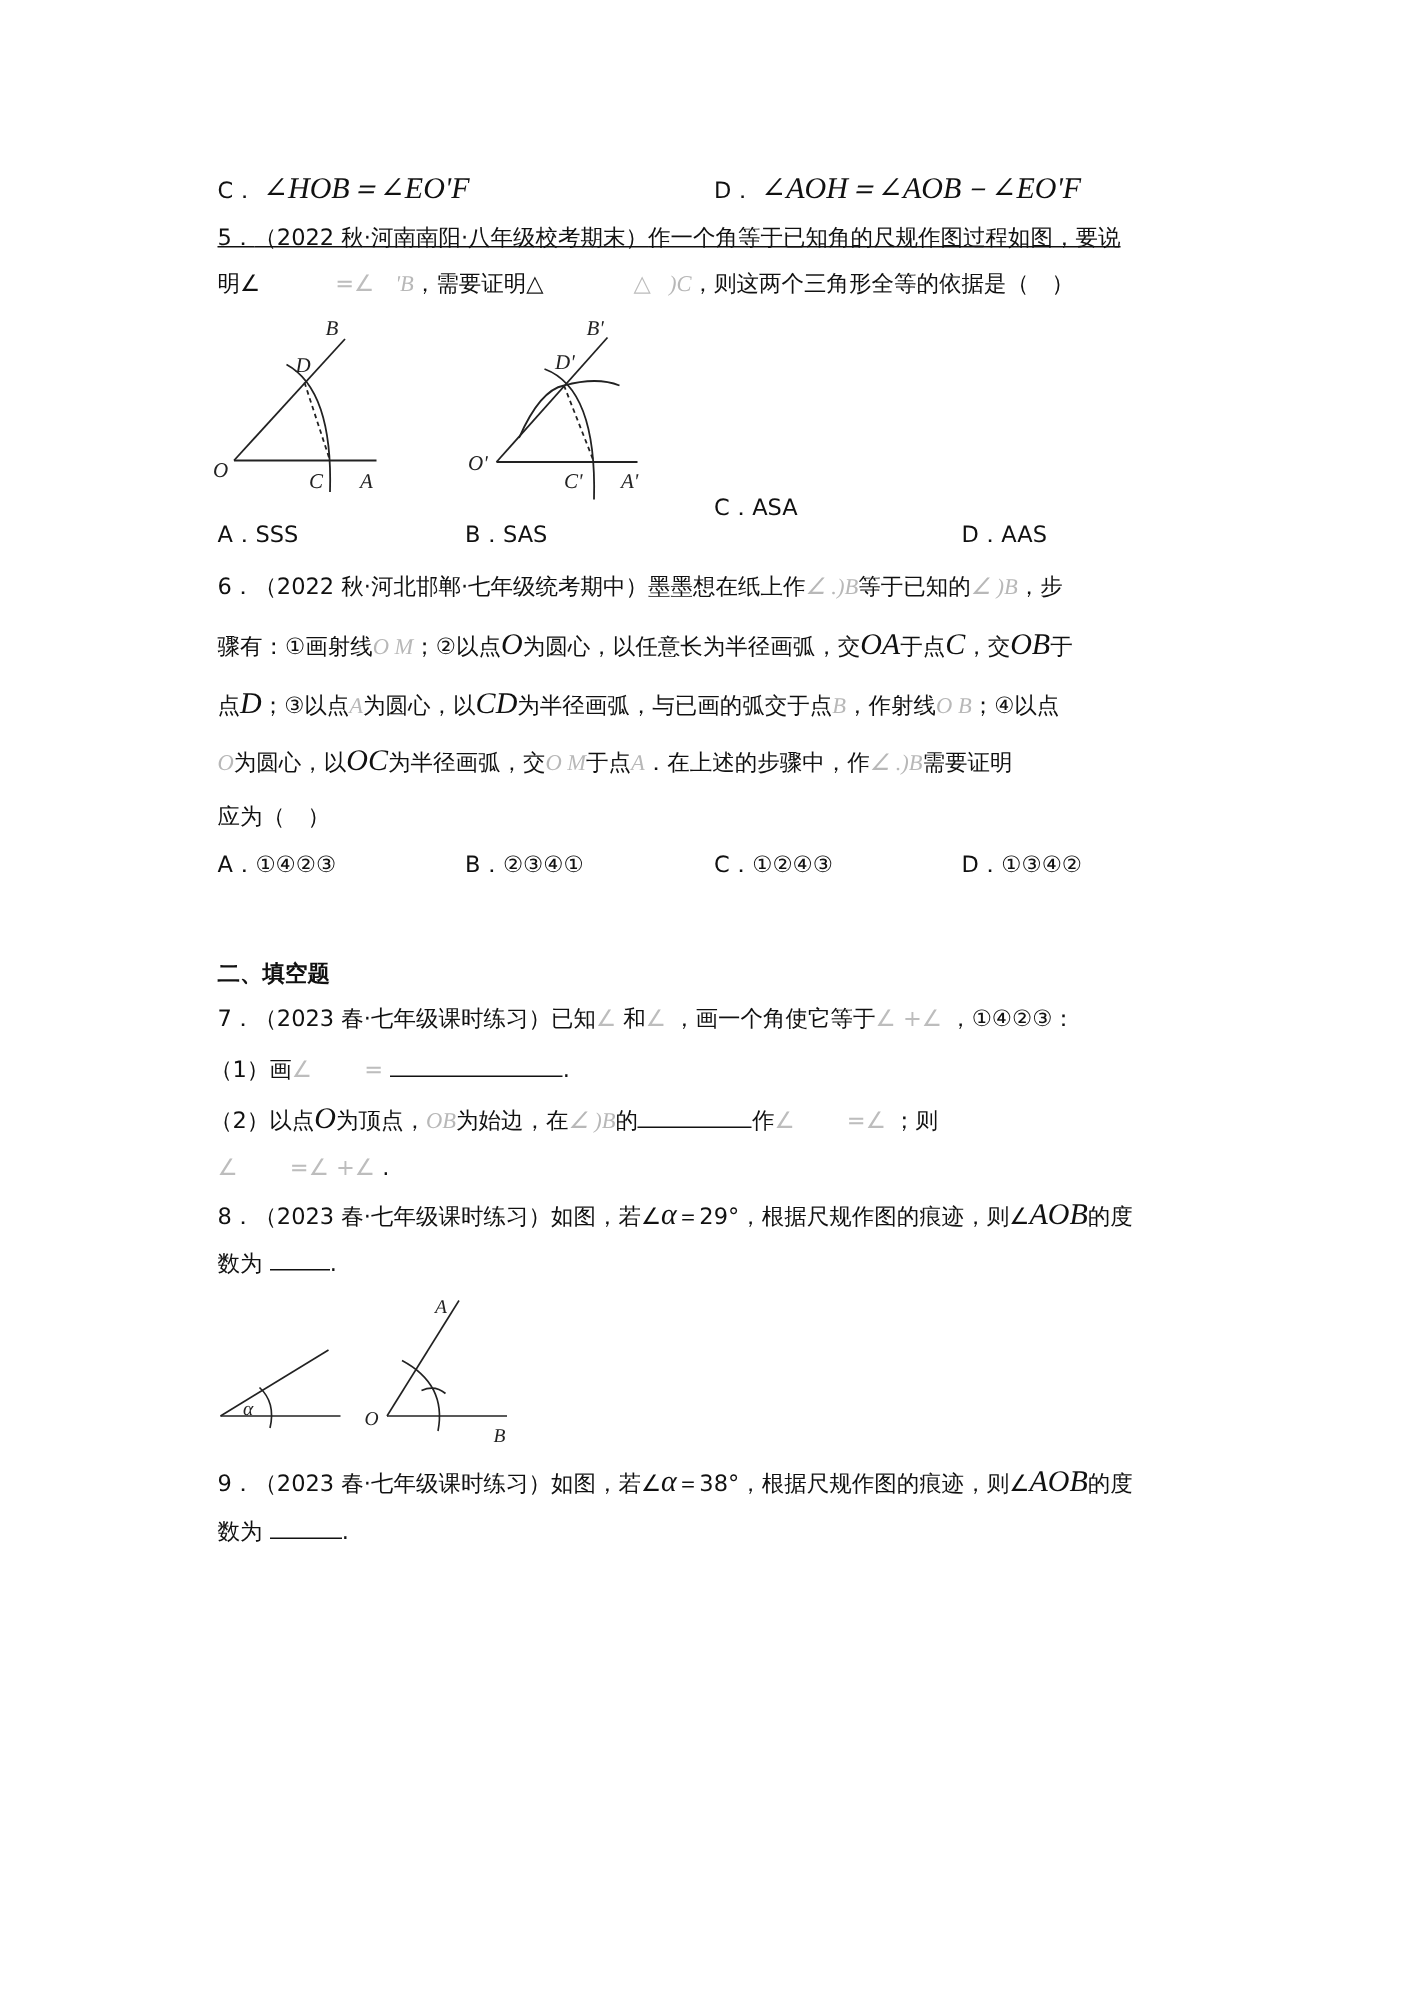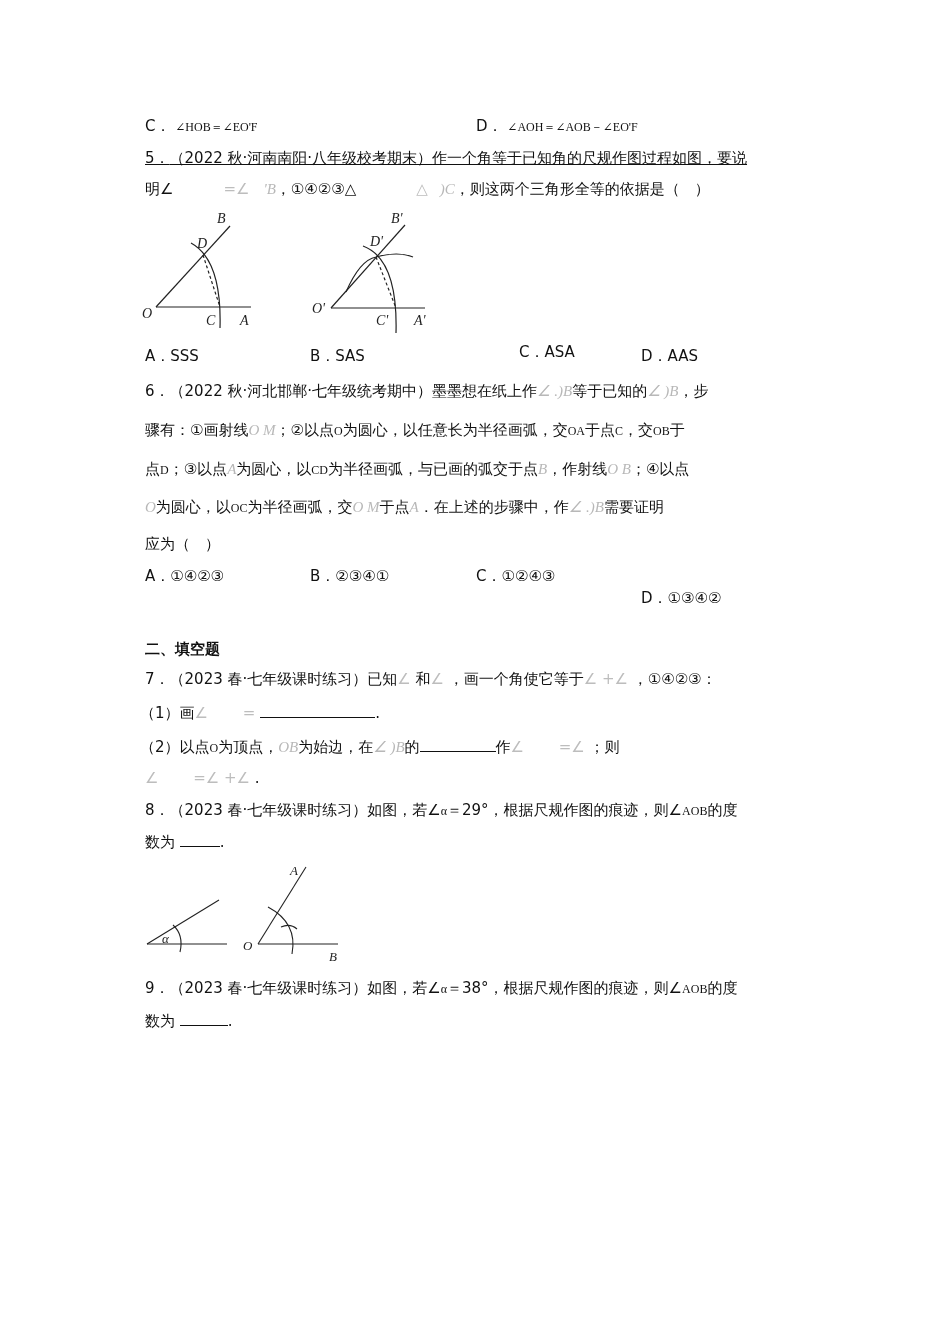--- a/index.html
+++ b/index.html
@@ -1,19 +1,19 @@
 <!DOCTYPE html>
 <html><head>
   <meta charset="utf-8">
   <style>
     html, body { margin: 0; padding: 0; background: #ffffff; }
     body { width: 950px; height: 1344px; position: relative; overflow: hidden;
       font-family: "DejaVu Sans", "Liberation Sans", sans-serif; color: #111; font-size: 15px; }
     .ln { position: absolute; left: 145px; white-space: nowrap; line-height: 20px; height: 20px; }
-    .it { font-family: "Liberation Serif", "DejaVu Serif", serif; font-size: 12px; }
+    .it { font-family: "Liberation Serif", "DejaVu Serif", serif; font-style: italic; font-size: 20px; }
     .faint { color: #b8b8b8; font-family: "Liberation Serif", serif; font-style: italic; }
     .faintn { color: #bdbdbd; }
     .opt { position: absolute; white-space: nowrap; line-height: 20px; }
     .blank { display: inline-block; border-bottom: 1.3px solid #111; height: 15px; vertical-align: baseline; }
     .bold { font-weight: bold; }
     svg text { font-family: "Liberation Serif", serif; font-style: italic; }
     .fig { position: absolute; }
   </style>
 </head>
 <body>
@@ -24,21 +24,21 @@
 </div>
 <div class="opt" style="top:116px; left:476px;">
   <span>D．</span>
   <span class="it">∠AOH＝∠AOB－∠EO'F</span>
 </div>
 
 <div class="ln" style="top:148px;text-decoration:underline;">
   <span>5．</span><span>（2022 秋·河南南阳·八年级校考期末）</span><span>作一个角等于已知角的尺规作图过程如图，要说</span>
 </div>
 <div class="ln" style="top:179px;">
-  <span>明∠</span><span style="display:inline-block;width:50px;"></span><span class="faintn">=∠</span><span style="display:inline-block;width:14px;"></span><span class="faint">'B</span><span>，①④②③△</span><span style="display:inline-block;width:60px;"></span><span class="faintn">△</span><span style="display:inline-block;width:12px;"></span><span class="faint">)C</span><span>，则这两个三角形全等的依据是（　）</span>
+  <span>明∠</span><span style="display:inline-block;width:50px;"></span><span class="faintn">=∠</span><span style="display:inline-block;width:14px;"></span><span class="faint">'B</span><span>，需要证明△</span><span style="display:inline-block;width:60px;"></span><span class="faintn">△</span><span style="display:inline-block;width:12px;"></span><span class="faint">)C</span><span>，则这两个三角形全等的依据是（　）</span>
 </div>
 
 <svg class="fig" style="left:140px; top:205px;" width="320" height="135">
   <g stroke="#222" stroke-width="1.2" fill="none">
     <line x1="16" y1="102" x2="111" y2="102"></line>
     <line x1="16" y1="102" x2="90" y2="21"></line>
     <path d="M51 38 Q82 55 80 123"></path>
     <line x1="63" y1="50" x2="80" y2="102" stroke-dasharray="3,2.5"></line>
   </g>
   <g font-size="14" fill="#222">
@@ -59,21 +59,21 @@
     <text x="172" y="108">O'</text>
     <text x="274" y="120">A'</text>
     <text x="251" y="18">B'</text>
     <text x="236" y="120">C'</text>
     <text x="230" y="41">D'</text>
   </g>
 </svg>
 
 <div class="opt" style="top:346px; left:145px;"><span>A．</span><span>SSS</span></div>
 <div class="opt" style="top:346px; left:310px;"><span>B．</span><span>SAS</span></div>
-<div class="opt" style="top:342px; left:476px;margin-left:43px;"><span>C．</span><span>ASA</span></div>
+<div class="opt" style="top:328px; left:476px;"><span>C．</span><span>ASA</span></div>
 <div class="opt" style="top:346px; left:641px;"><span>D．</span><span>AAS</span></div>
 
 <div class="ln" style="top:381px;text-align:center;">
   <span>6．</span><span>（2022 秋·河北邯郸·七年级统考期中）</span><span>墨墨想在纸上作</span><span class="faint">∠ .)B</span><span>等于已知的</span><span class="faint">∠ )B</span><span>，步</span>
 </div>
 <div class="ln" style="top:420px;">
   <span>骤有：①画射线</span><span class="faint">O M</span><span>；②以点</span><span class="it">O</span><span>为圆心，以任意长为半径画弧，交</span><span class="it">OA</span><span>于点</span><span class="it">C</span><span>，交</span><span class="it">OB</span><span>于</span>
 </div>
 <div class="ln" style="top:459px;">
   <span>点</span><span class="it">D</span><span>；③以点</span><span class="faint">A</span><span>为圆心，以</span><span class="it">CD</span><span>为半径画弧，与已画的弧交于点</span><span class="faint">B</span><span>，作射线</span><span class="faint">O B</span><span>；④以点</span>
@@ -81,21 +81,21 @@
 <div class="ln" style="top:497px;">
   <span class="faint">O</span><span>为圆心，以</span><span class="it">OC</span><span>为半径画弧，交</span><span class="faint">O M</span><span>于点</span><span class="faint">A</span><span>．在上述的步骤中，作</span><span class="faint">∠ .)B</span><span>需要证明</span>
 </div>
 <div class="ln" style="top:534px;">
   <span>应为（　）</span>
 </div>
 
 <div class="opt" style="top:566px; left:145px;"><span>A．</span><span>①④②③</span></div>
 <div class="opt" style="top:566px; left:310px;"><span>B．</span><span>②③④①</span></div>
 <div class="opt" style="top:566px; left:476px;"><span>C．</span><span>①②④③</span></div>
-<div class="opt" style="top:588px; left:641px;"><span>D．</span><span>①③④②</span></div>
+<div class="opt" style="top:566px; left:641px;"><span>D．</span><span>①③④②</span></div>
 
 <div class="ln bold" style="top:639px;">二、填空题</div>
 
 <div class="ln" style="top:669px;">
   <span>7．</span><span>（2023 春·七年级课时练习）</span><span>已知</span><span class="faintn">∠</span>&nbsp;<span>和</span><span class="faintn">∠</span>&nbsp;<span>，画一个角使它等于</span><span class="faintn">∠ +∠</span>&nbsp;<span>，①④②③：</span>
 </div>
 <div class="ln" style="top:702px; left:140px;">
   <span>（1）画</span><span class="faintn">∠　　 =</span>&nbsp;<span class="blank" style="width:115px;"></span><span>.</span>
 </div>
 <div class="ln" style="top:736px; left:140px;">

